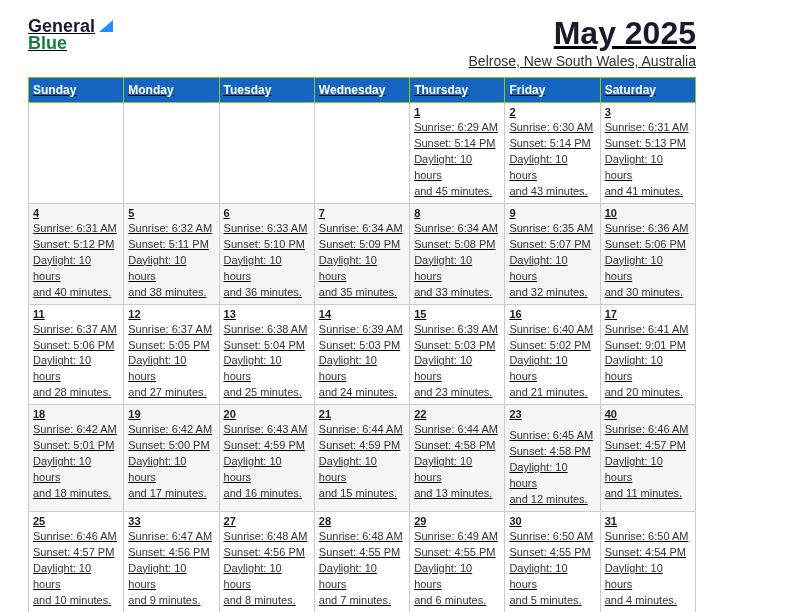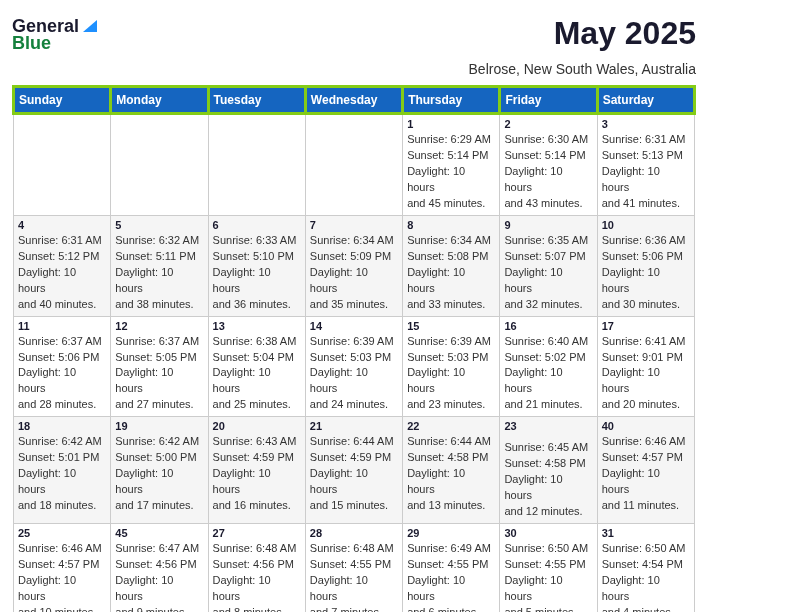--- a/index.html
+++ b/index.html
@@ -6,22 +6,23 @@
     body {
       font-family: Arial, sans-serif;
       background: #fff;
       width: 792px;
       height: 612px;
       overflow: hidden;
     }
     .page {
       width: 716px;
       height: 612px;
-      padding: 16px 20px 10px 12px;
+      padding: 16px 20px 10px 28px;
       background: #fff;
+      text-decoration: underline;
     }
     .header {
       display: flex;
       justify-content: space-between;
       align-items: flex-start;
       margin-bottom: 8px;
     }
     .logo {
       display: flex;
       flex-direction: column;
@@ -33,35 +34,35 @@
     .title-block h1 {
       font-size: 32px;
       font-weight: bold;
       color: #1a1a2e;
       line-height: 1.1;
     }
     .title-block h2 {
       font-size: 14px;
       font-weight: normal;
       color: #333;
-      margin-top: 10px;
+      margin-top: 2px;
     }
     .calendar {
       width: 100%;
       border-collapse: collapse;
       table-layout: fixed;
     }
     .calendar thead th {
       background: #1565c0;
       color: #fff;
       font-size: 12px;
       font-weight: bold;
       padding: 5px 4px;
       text-align: left;
-      border: 3px solid #84cc16;
+      border: 1px solid #84cc16;
       margin-left: 39px;
     }
     .calendar tbody td {
       border: 1px solid #ccc;
       vertical-align: top;
       padding: 3px 4px;
       font-size: 10px;
       color: #333;
       background: #fff;
       height: 82px;
@@ -306,21 +307,21 @@
         </tr>
         <tr>
           <td>
             <span class="day-number">25</span>
             <div class="day-info" style="white-space: pre-line;">Sunrise: 6:46 AM
 Sunset: 4:57 PM
 Daylight: 10 hours
 and 10 minutes.</div>
           </td>
           <td>
-            <span class="day-number">45</span>
+            <span class="day-number">33</span>
             <div class="day-info" style="white-space: pre-line;">Sunrise: 6:47 AM
 Sunset: 4:56 PM
 Daylight: 10 hours
 and 9 minutes.</div>
           </td>
           <td>
             <span class="day-number">27</span>
             <div class="day-info" style="white-space: pre-line;">Sunrise: 6:48 AM
 Sunset: 4:56 PM
 Daylight: 10 hours

